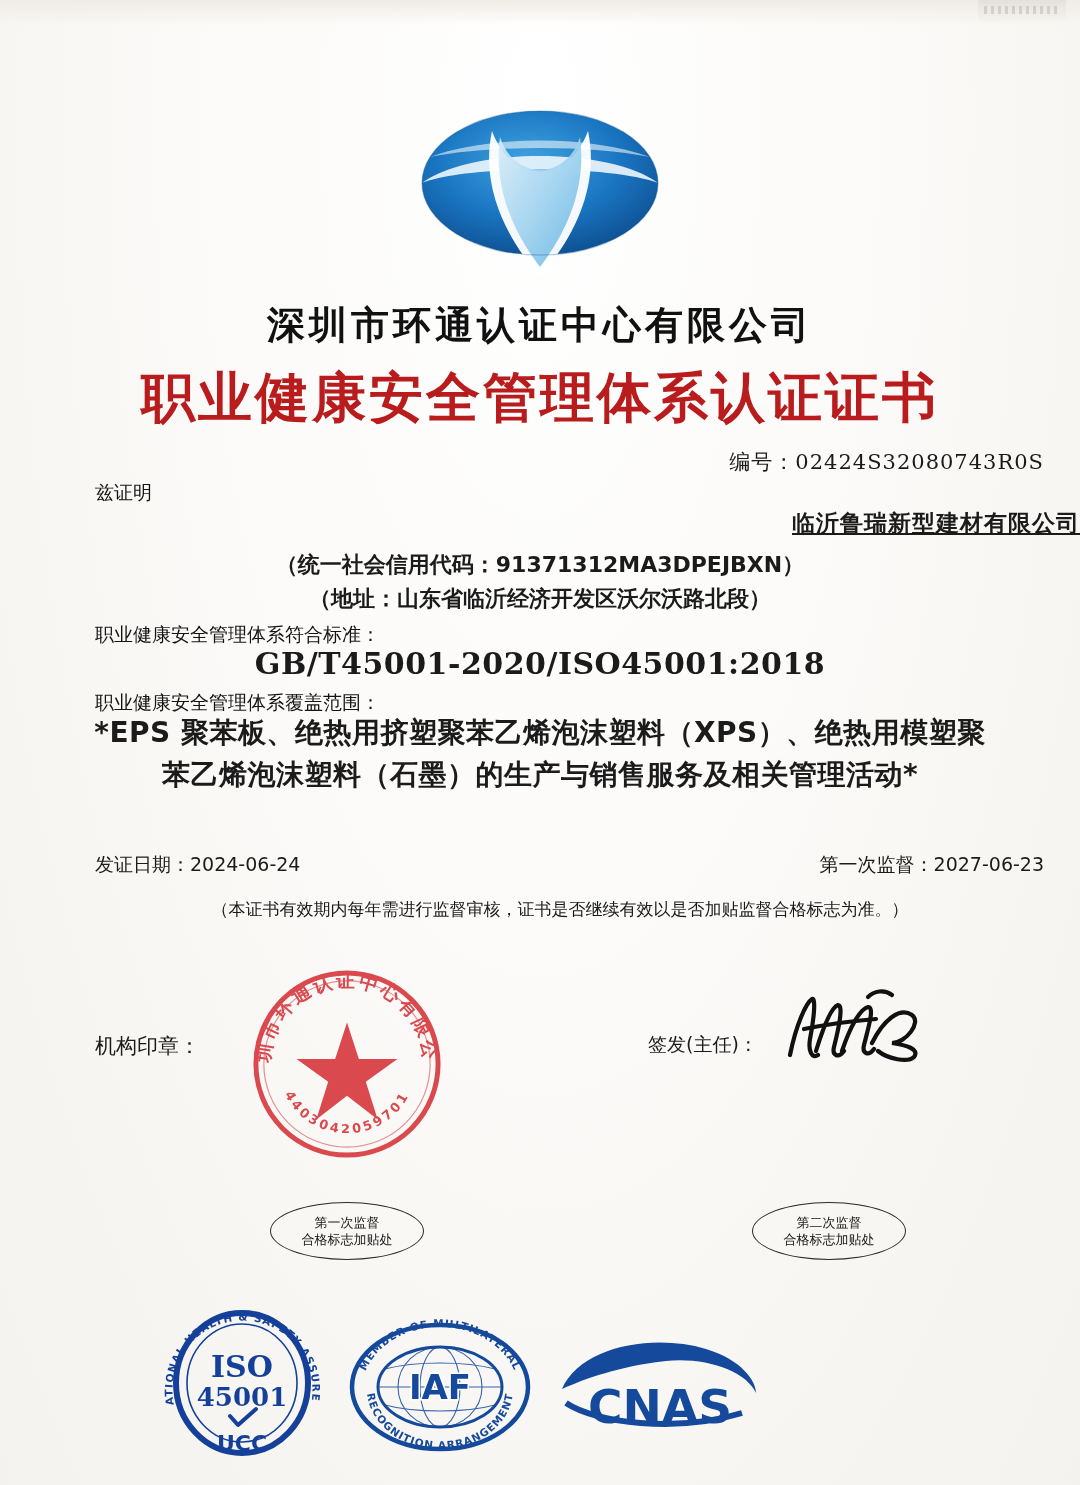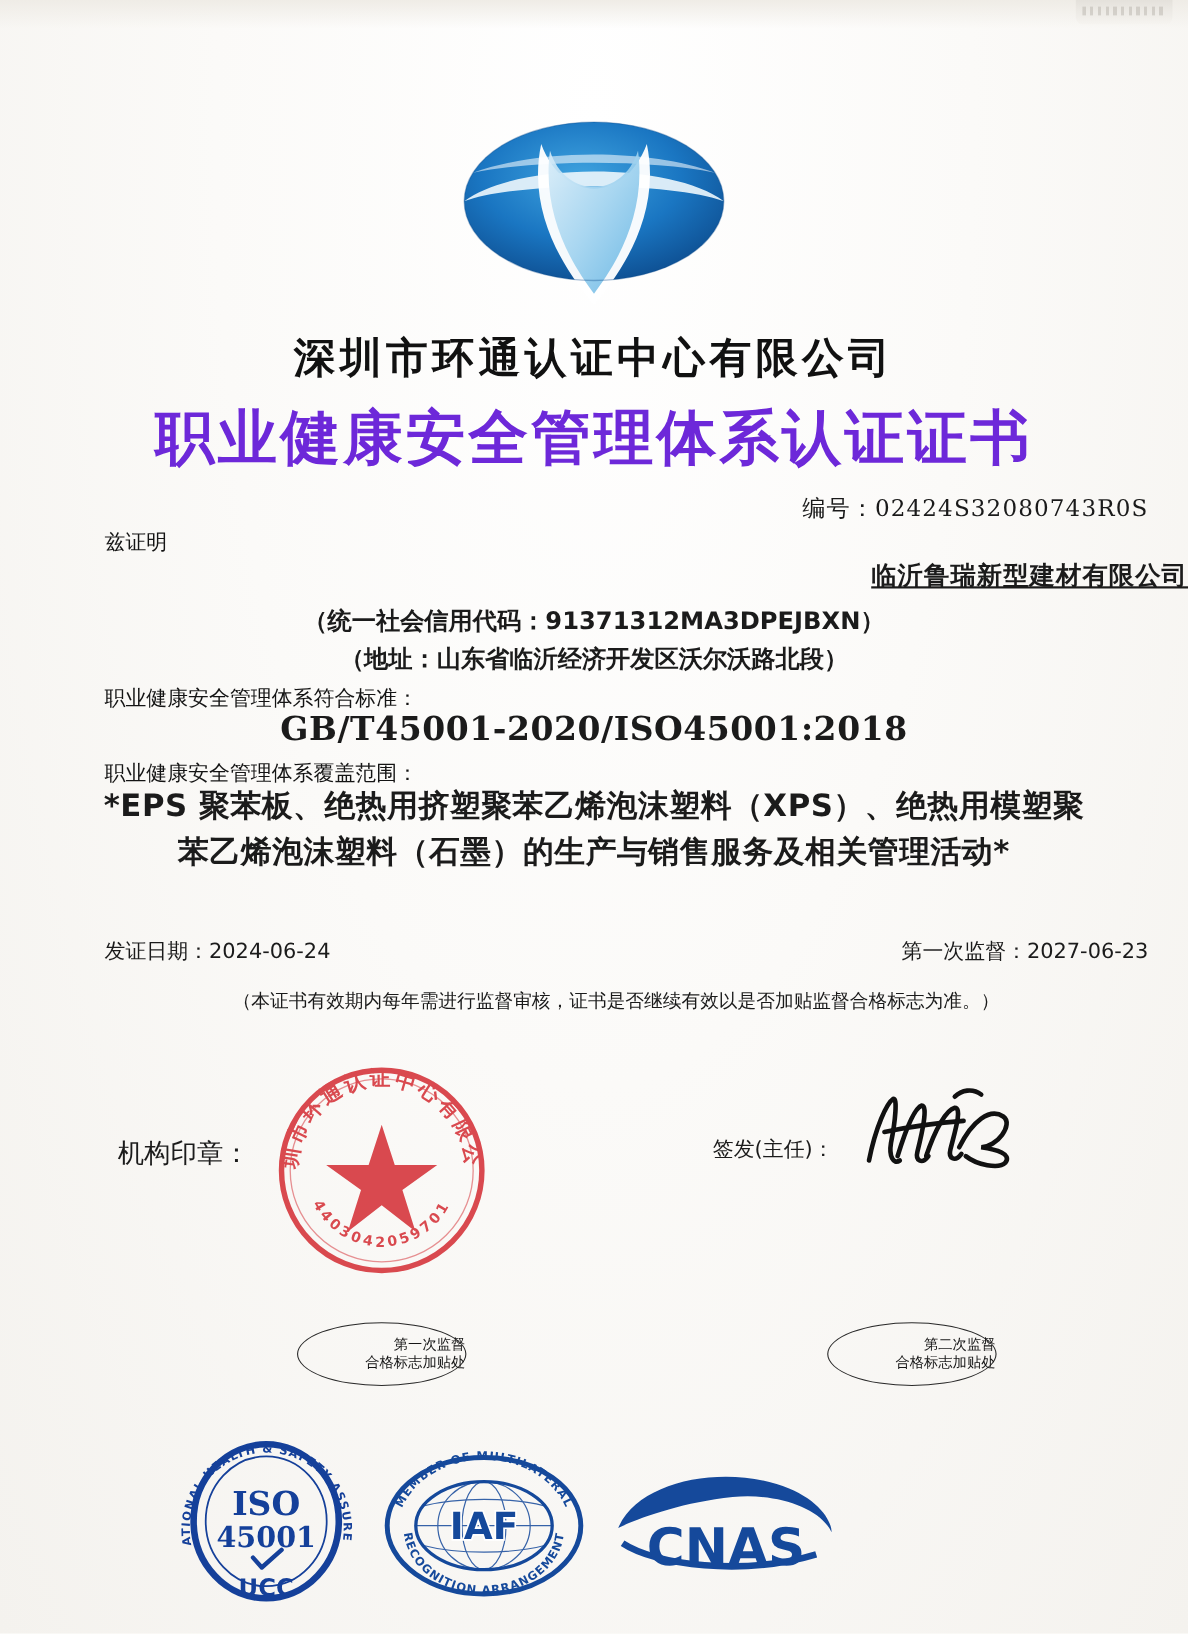--- a/index.html
+++ b/index.html
@@ -46,21 +46,21 @@
     position:absolute;top:300px;left:0;right:0;
     text-align:center;
     font-size:38px;letter-spacing:4px;font-weight:700;
     color:#111;
     font-family:"DejaVu Sans", sans-serif;
   }
   .cert-title{
     position:absolute;top:362px;left:0;right:0;
     text-align:center;
     font-size:54px;letter-spacing:3px;font-weight:700;
-    color:#6d28d9;
+    color:#b91c1c;
     font-family:"DejaVu Sans", sans-serif;
   }
   .cert-no{
     position:absolute;top:448px;right:36px;
     font-size:21px;letter-spacing:1px;color:#1a1a1a;
     font-family:"DejaVu Serif", serif;
   }
 
   
   .label-left{
@@ -111,39 +111,39 @@
   }
   .note{
     position:absolute;top:898px;left:0;right:0;
     text-align:center;font-size:17px;color:#1a1a1a;
     font-family:"DejaVu Sans", sans-serif;
     padding-left:40px;
   }
 
   
   .seal-label{
-    position:absolute;top:1032px;left:107px;
-    font-size:24px;font-family:Liberation Serif, serif;
+    position:absolute;top:1032px;left:95px;
+    font-size:21px;font-family:Liberation Serif, serif;
   }
   .sign-label{
     position:absolute;top:1032px;left:648px;
     font-size:19px;font-family:"DejaVu Sans", sans-serif;
   }
   .seal{
     position:absolute;top:965px;left:248px;width:198px;height:198px;
   }
   .signature{
     position:absolute;top:985px;left:780px;width:160px;height:90px;
   }
 
   
   .oval{
     position:absolute;width:152px;height:56px;
     border:1.4px solid #2a2a2a;border-radius:50%;
-    display:flex;flex-direction:column;align-items:flex-end;justify-content:center;
+    display:flex;flex-direction:column;align-items:center;justify-content:center;
     font-size:13px;line-height:17px;color:#161616;
     font-family:"DejaVu Sans", sans-serif;
   }
   .oval-1{top:1202px;left:270px;}
   .oval-2{top:1202px;left:752px;}
 
   
   .footer{
     position:absolute;bottom:14px;left:0;right:0;height:180px;
   }

